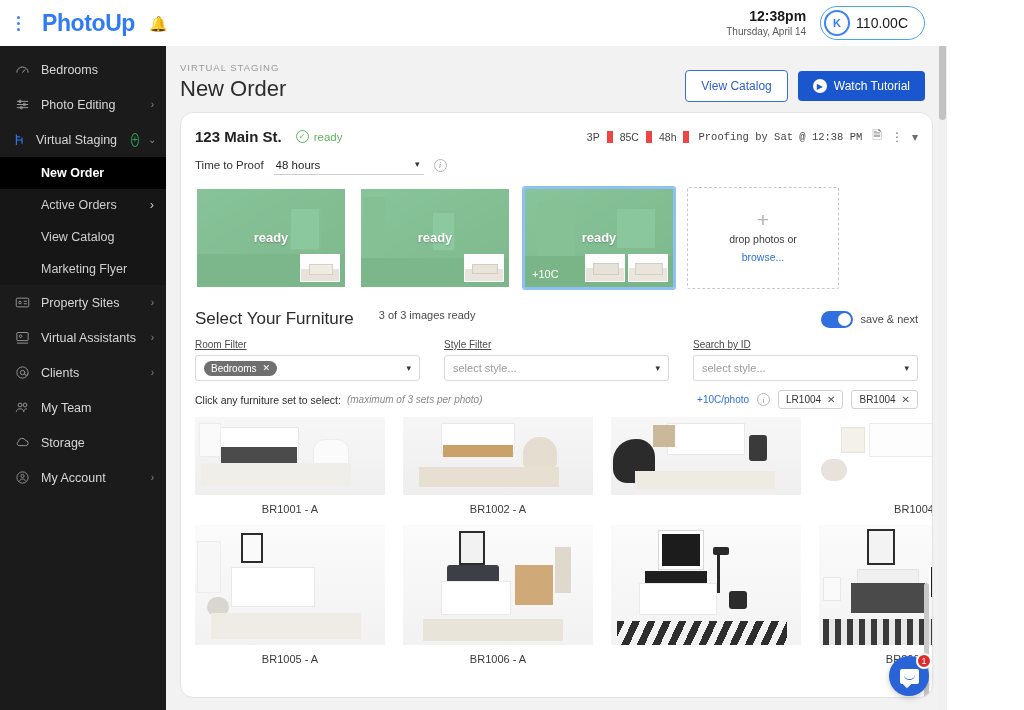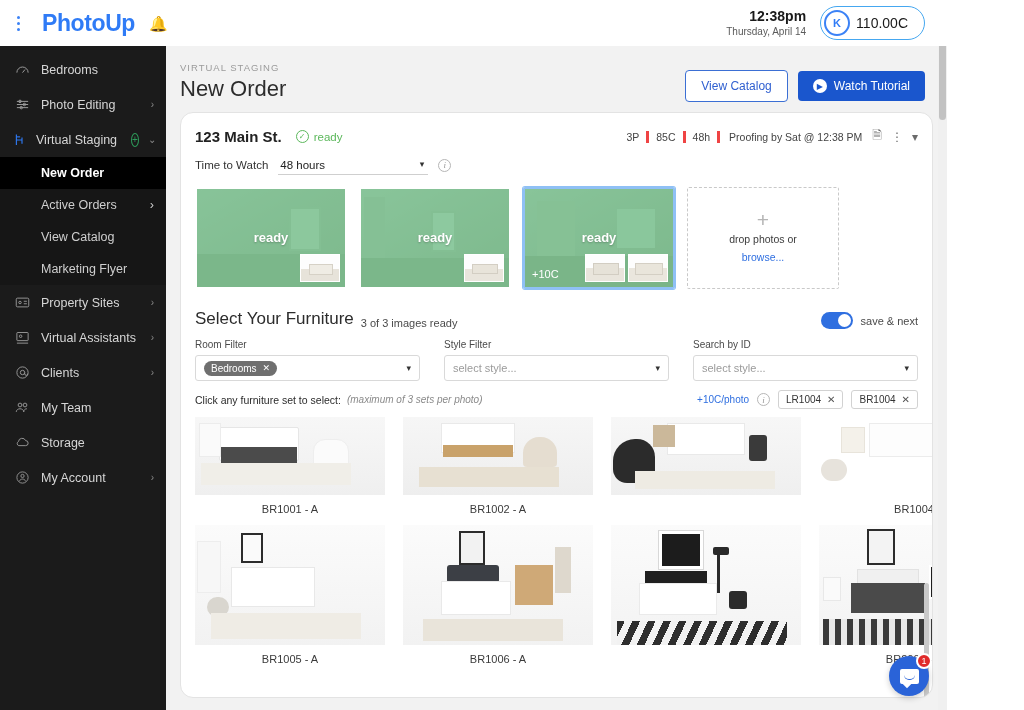--- a/index.html
+++ b/index.html
@@ -100,23 +100,23 @@
     height: calc(100% - 78px); overflow: hidden; position: relative;
   }
   .order-row { display: flex; align-items: center; padding: 13px 14px 2px 14px; }
   .addr { font-size: 15px; color: #222; font-weight: bold; }
   .ready-pill { display: flex; align-items: center; gap: 5px; margin-left: 14px; font-size: 11.5px; color: #5cb85c; }
   .ready-pill .circ {
     width: 13px; height: 13px; border-radius: 50%; border: 1.3px solid #5cb85c; color: #5cb85c;
     font-size: 8px; display: flex; align-items: center; justify-content: center;
   }
   .order-meta { margin-left: auto; display: flex; align-items: center; font-size: 10.5px; color: #444; }
-  .order-meta .seg { padding: 0 7px; border-right: 3px solid #ef4444; }
+  .order-meta .seg { padding: 0 7px; border-right: 6px solid #ef4444; }
   .order-meta .seg:last-of-type { border-right: none; }
-  .order-meta .proof { padding-left: 9px; }
+  .order-meta .proof { padding-left: 9px; font-family: Liberation Mono, monospace; }
   .meta-icons { display: flex; align-items: center; gap: 9px; margin-left: 10px; color: #6b6b6b; }
   .meta-icons span { cursor: pointer; font-size: 12px; }
 
   .proof-row { display: flex; align-items: center; gap: 10px; padding: 6px 14px 12px 14px; }
   .proof-row .lab { font-size: 11.5px; color: #333; }
   .proof-sel {
     width: 150px; border: none; border-bottom: 1px solid #cfcfcf; font-size: 11.5px;
     color: #222; padding: 2px 18px 3px 2px; background: transparent; cursor: pointer;
     appearance: none; -webkit-appearance: none; font-family: inherit;
   }
@@ -147,35 +147,35 @@
   .dropzone {
     width: 152px; height: 102px; border: 1px dashed #c9c9c9; border-radius: 2px;
     display: flex; flex-direction: column; align-items: center; justify-content: center;
     gap: 6px; cursor: pointer; background: #fff;
   }
   .dropzone .plus { font-size: 21px; color: #b5b5b5; line-height: .7; font-weight: 300;}
   .dropzone .dz-t { font-size: 10.5px; color: #3c3c3c; }
   .dropzone .dz-b { font-size: 10.5px; color: #2f6fe0; text-decoration: none; }
 
   
-  .furn-head { display: flex; align-items: flex-end; padding: 14px 14px 0 14px; }
+  .furn-head { display: flex; padding: 14px 14px 0 14px; gap: 18px; }
   .furn-title { font-size: 17px; color: #2c2c2c; }
   .furn-count { font-size: 11px; color: #4a4a4a; margin-left: 7px; }
   .furn-sub { font-size: 11px; color: #7c7c7c; padding: 3px 14px 0 14px; }
   .save-next { margin-left: auto; display: flex; align-items: center; gap: 8px; }
   .toggle {
     width: 32px; height: 17px; border-radius: 9px; background: #2f6fe0; position: relative; cursor: pointer;
   }
   .toggle .knob { position: absolute; right: 2px; top: 2px; width: 13px; height: 13px; border-radius: 50%; background: #fff; }
   .save-next .lbl { font-size: 11px; color: #4a4a4a; }
 
   
   .filters { display: flex; gap: 24px; padding: 10px 14px 0 14px; }
   .filter { flex: 1; }
-  .filter .flab { font-size: 10px; color: #4a4a4a; margin-bottom: 5px; }
+  .filter .flab { font-size: 10px; color: #4a4a4a; margin-bottom: 5px; text-decoration: underline; }
   .fbox {
     height: 26px; border: 1px solid #d9d9d9; border-radius: 3px; background: #fff;
     display: flex; align-items: center; padding: 0 8px; font-size: 11px; color: #9b9b9b;
     cursor: pointer; position: relative;
   }
   .fbox .fcaret { margin-left: auto; font-size: 9px; color: #333; }
   .tagchip {
     background: #6f6f6f; color: #fff; border-radius: 10px; font-size: 10px;
     padding: 2px 7px; display: flex; align-items: center; gap: 6px;
   }
@@ -413,21 +413,21 @@
             <span class="proof">Proofing by Sat @ 12:38 PM</span>
             <span class="meta-icons">
               <span>🗎</span>
               <span>⋮</span>
               <span>▾</span>
             </span>
           </div>
         </div>
 
         <div class="proof-row">
-          <span class="lab">Time to Watch</span>
+          <span class="lab">Time to Proof</span>
           <span class="sel-wrap">
             <select class="proof-sel">
               <option>48 hours</option>
             </select>
             <span class="caret">▾</span>
           </span>
           <span class="info-circ">i</span>
         </div>
 
         <div class="thumbs">

